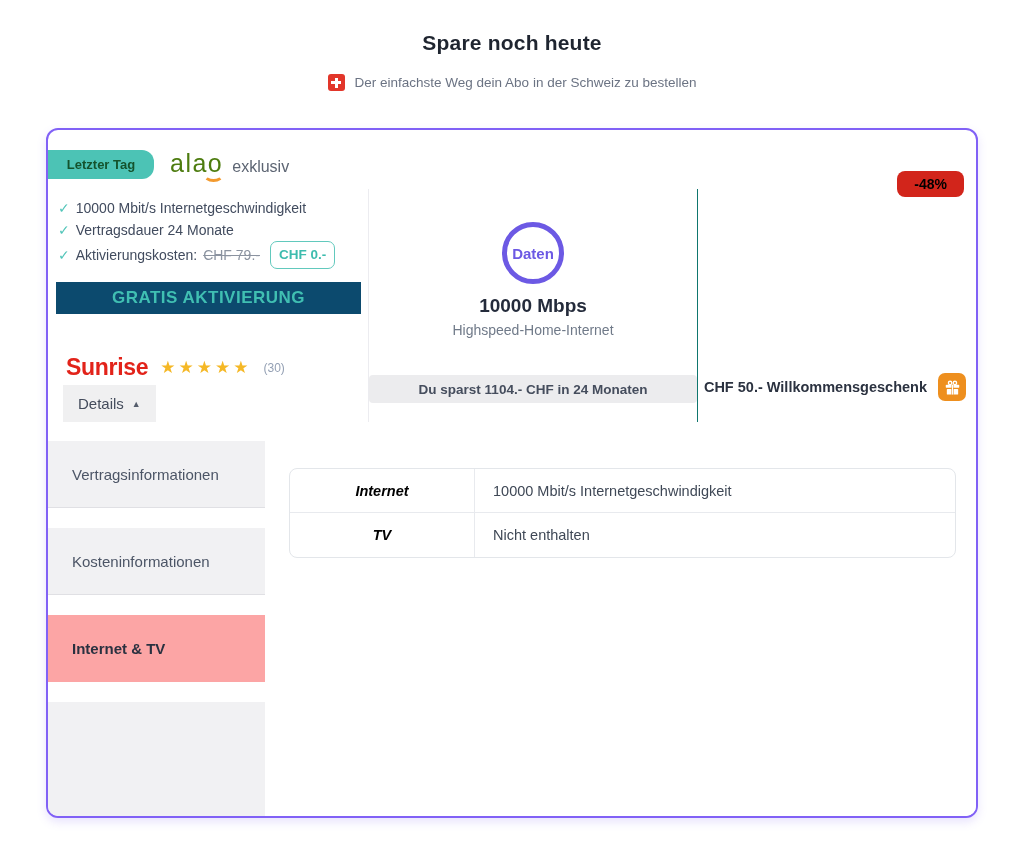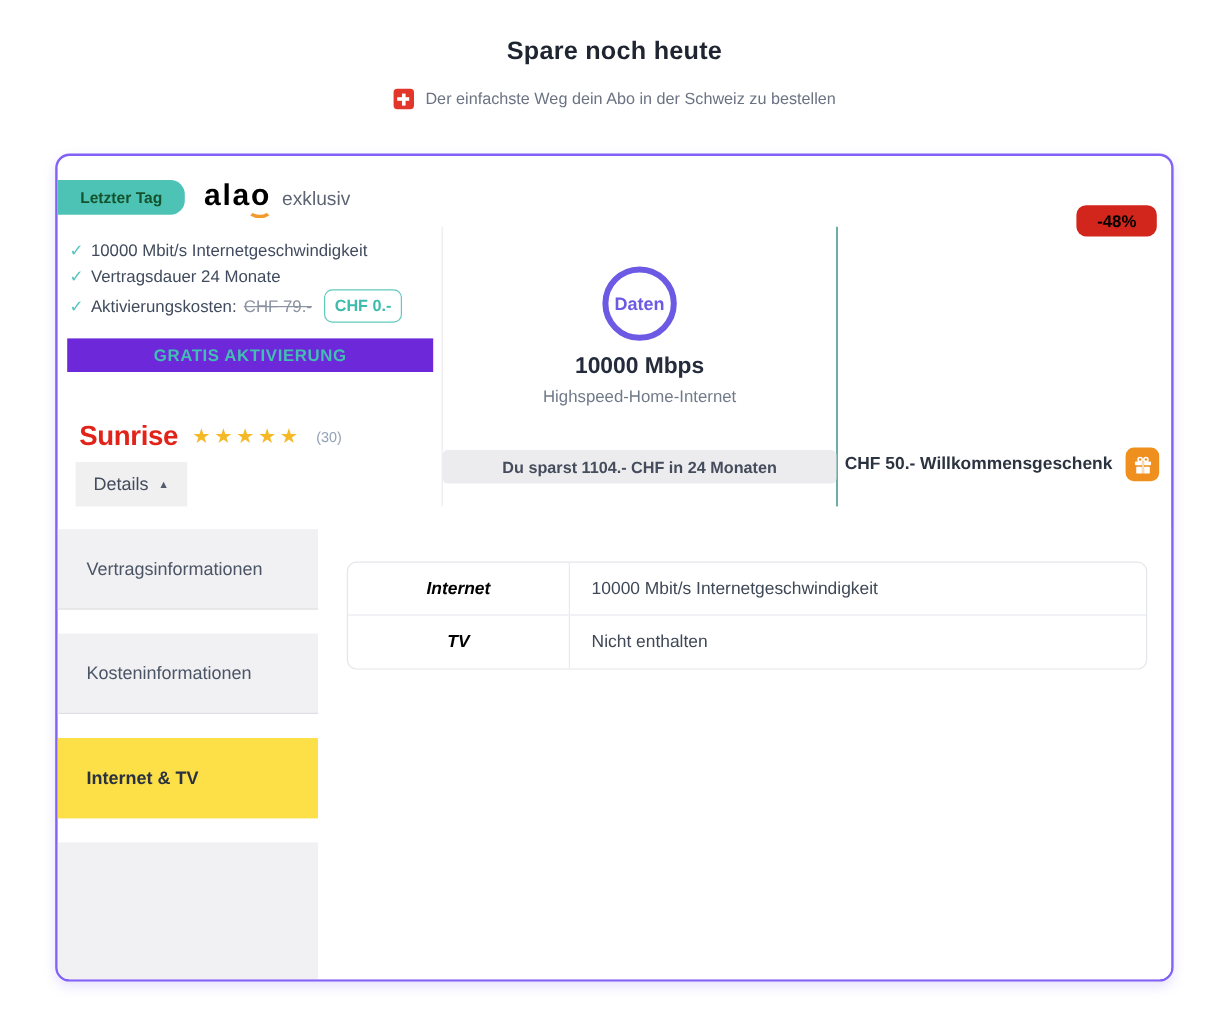--- a/index.html
+++ b/index.html
@@ -19,43 +19,43 @@
   .offer-card { position:relative; width:932px; height:690px; margin:37px auto 0;
     border:2px solid #8161f6; border-radius:12px; background:#fff;
     box-shadow:0 4px 10px rgba(130,100,246,.18); overflow:hidden; }
 
   
   .card-top { position:relative; height:292px; }
   .card-top-header { display:flex; align-items:center; margin-top:19px; height:30px; }
   .ribbon { background:#4cc3b5; color:#14532d; font-size:13px; font-weight:bold;
     padding:7px 0; width:106px; text-align:center; border-radius:0 12px 12px 0; }
   .brand { display:flex; align-items:baseline; gap:9px; margin-left:16px; }
-  .alao-logo { position:relative; font-size:25px; font-weight:bold; letter-spacing:1.5px;
-    color:#000000; line-height:1; padding-bottom:2px; }
+  .alao-logo { position:relative; font-size:25px; font-weight:normal; letter-spacing:1.5px;
+    color:#4d7c0f; line-height:1; padding-bottom:2px; }
   .alao-logo::after { content:''; position:absolute; right:-1px; bottom:-4px; width:15px; height:9px;
     border:3px solid transparent; border-bottom-color:#f39a2e; border-radius:50%; }
   .brand-suffix { font-size:16px; color:#5d6573; }
   .discount-badge { position:absolute; top:22px; right:12px; background:#d2251b; color:#000000;
     font-size:14px; font-weight:bold; padding:5px 17px; border-radius:8px; }
 
   .top-cols { display:flex; margin-top:10px; height:233px; }
   .col-left { width:320px; position:relative; padding:8px 0 0 10px; }
   .col-center { width:330px; border-left:1px solid #ececf0; border-right:1px solid #0f766e;
     position:relative; display:flex; flex-direction:column; align-items:center; }
   .col-right { flex:1; position:relative; }
 
   
   .feature { display:flex; align-items:center; gap:6px; font-size:14px; color:#414b5e;
     line-height:22px; white-space:nowrap; }
   .check-icon { color:#52c5b9; font-size:14px; }
   .old-cost { color:#8b93a0; text-decoration:line-through; }
   .zero-badge { display:inline-block; border:1.5px solid #62c9bd; color:#3dbcae; font-weight:bold;
     font-size:13.5px; border-radius:7px; padding:2px 8px; margin-left:4px; }
-  .promo-banner { margin:13px 0 0 -2px; width:305px; background:#6d28d9; color:#40bfb2;
-    font-size:14px; font-weight:bold; text-align:center; padding:6px 0; letter-spacing:.5px; }
+  .promo-banner { margin:13px 0 0 -2px; width:305px; background:#0c4a6e; color:#40bfb2;
+    font-size:17px; font-weight:bold; text-align:center; padding:6px 0; letter-spacing:.5px; }
   .rating-row { display:flex; align-items:center; margin:40px 0 0 8px; gap:12px; }
   .sunrise-logo { font-size:23px; font-weight:bold; color:#e2231a; letter-spacing:-.3px; }
   .stars { color:#f5b826; font-size:17px; letter-spacing:3px; }
   .reviews-count { font-size:12px; color:#94a0b4; }
   .details-btn { position:absolute; bottom:0; left:15px; background:#f0f0f1; border:none;
     font-family:inherit; font-size:15px; color:#444c5c; padding:10px 15px; cursor:pointer;
     display:flex; align-items:center; gap:8px; }
   .chevron-up { font-size:9px; color:#555d6c; }
 
   
@@ -79,21 +79,21 @@
   .gift-row { position:absolute; right:10px; bottom:21px; display:flex; align-items:center; gap:11px; }
   .gift-text { font-size:14.5px; font-weight:bold; color:#2b3240; }
   .gift-icon { width:28px; height:28px; background:#ee8f1e; border-radius:7px;
     display:flex; align-items:center; justify-content:center; }
 
   
   .card-bottom { display:flex; height:398px; }
   .tabs-col { width:217px; display:flex; flex-direction:column;gap:20px; }
   .tab { height:67px; background:#f1f1f3; border-bottom:1px solid #e0e0e4; display:flex;
     align-items:center; padding-left:24px; font-size:15px; color:#4c5566; cursor:pointer; }
-  .tab.active { background:#fde047; border-bottom:none; font-weight:bold; color:#2a3140; }
+  .tab.active { background:#fca5a5; border-bottom:none; font-weight:bold; color:#2a3140; }
   .tabs-filler { flex:1; background:#f1f1f3; }
   .tab-content { flex:1; padding:27px 20px 0 24px; background:#fff; }
 
   .details-table { width:100%; border:1px solid #e3e6ea; border-radius:8px; overflow:hidden; }
   .trow { display:flex; height:44px; border-bottom:1px solid #e8eaee; }
   .trow:last-child { border-bottom:none; }
   .tlabel { width:185px; border-right:1px solid #e8eaee; display:flex; align-items:center;
     justify-content:center; font-size:14.5px; font-weight:bold; color:#000000;font-style:italic; }
   .tvalue { flex:1; display:flex; align-items:center; padding-left:18px; font-size:14.5px; color:#3f4856; }
 </style>

